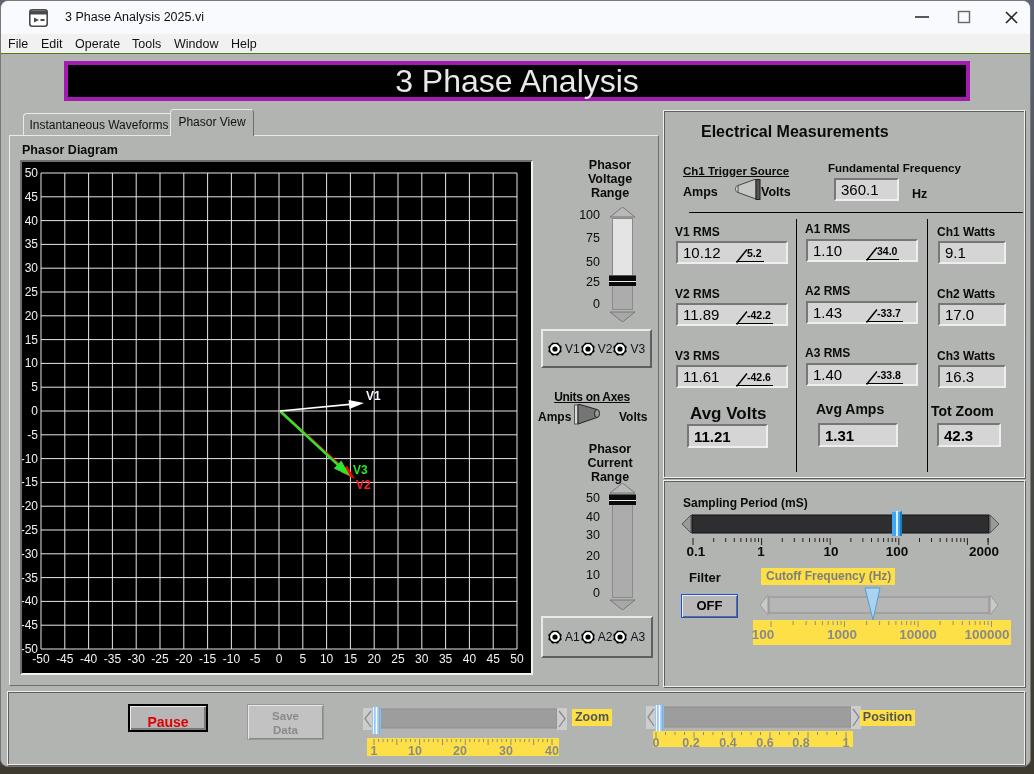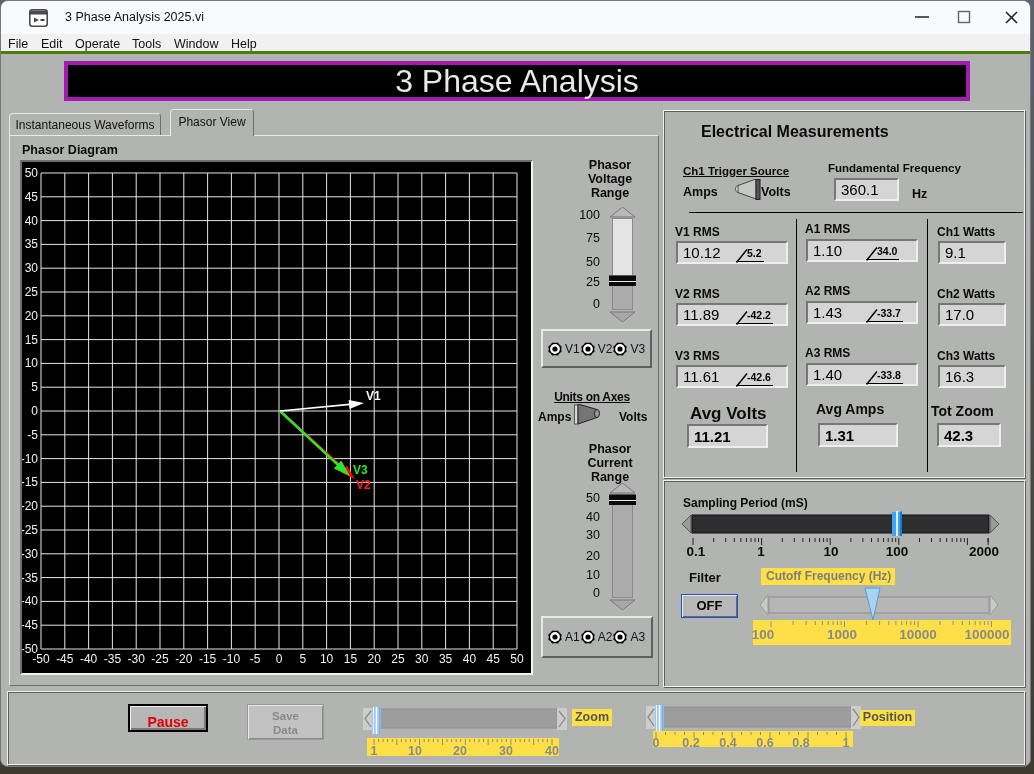--- a/index.html
+++ b/index.html
@@ -4,21 +4,21 @@
 * { margin:0; padding:0; box-sizing:border-box; }
 body { width:1034px; height:774px; overflow:hidden;
   font-family:"Liberation Sans", sans-serif;
   background:linear-gradient(180deg, #5a6273 0%, #4a4a45 60%, #3f3a30 100%); }
 .win { position:absolute; left:0; top:0; width:1031px; height:767px;
   background:#b2b4b1; border-radius:8px 8px 8px 8px; overflow:hidden;
   border:1px solid #787878; }
 .titlebar { position:absolute; left:0; top:0; width:100%; height:33px; background:#f8fafd; }
 .title-txt { position:absolute; left:64px; top:9px; font-size:12.5px; color:#111; }
 .menubar { position:absolute; left:0; top:33px; width:100%; height:20px; background:#f1f1f1;
-  border-bottom:3px solid #4d7c0f; }
+  border-bottom:1px solid #4d7c0f; }
 .menubar span { position:absolute; top:3px; font-size:12.5px; color:#111; }
 .content { position:absolute; left:0; top:54px; width:100%; height:713px; background:#b2b4b1; }
 .banner { position:absolute; left:63px; top:6px; width:906px; height:40px; background:#000;
   border:4px solid #a21caf; color:#e8e8e8; font-size:32px; text-align:center; line-height:33px; }
 .tab { position:absolute; background:#b2b4b1; border:1px solid;
   border-color:#e9e9e9 #6e6e6e #6e6e6e #e9e9e9; border-radius:4px 4px 0 0;
   font-size:12px; color:#111; text-align:center; }
 .page { position:absolute; left:8px; top:80px; width:650px; height:551px;
   border:1px solid; border-color:#e9e9e9 #6e6e6e #6e6e6e #e9e9e9; background:#b2b4b1; }
 .b { font-weight:bold; }
@@ -68,21 +68,21 @@
 <div class="menubar">
 <span style="left:7px">File</span>
 <span style="left:40px">Edit</span>
 <span style="left:74px">Operate</span>
 <span style="left:131px">Tools</span>
 <span style="left:173px">Window</span>
 <span style="left:230px">Help</span>
 </div>
 <div class="content">
 <div class="banner">3 Phase Analysis</div>
-<div class="tab" style="left:8px;top:58px;width:152px;height:23px;line-height:22px;">Instantaneous Waveforms</div>
+<div class="tab" style="left:22px;top:58px;width:152px;height:23px;line-height:22px;">Instantaneous Waveforms</div>
 <div class="tab" style="left:169px;top:54px;width:84px;height:27px;line-height:24px;border-bottom:none;z-index:3">Phasor View</div>
 <div class="page">
 <div class="lbl" style="left:12px;top:7px;font-size:12.5px">Phasor Diagram</div>
 <div class="chartwrap">
 <svg width="509" height="511" style="position:absolute;left:0;top:0">
             <line x1="19.0" y1="11" x2="19.0" y2="487" stroke="#e6e6e6" stroke-width="1"></line>
             <line x1="42.8" y1="11" x2="42.8" y2="487" stroke="#e6e6e6" stroke-width="1"></line>
             <line x1="66.6" y1="11" x2="66.6" y2="487" stroke="#e6e6e6" stroke-width="1"></line>
             <line x1="90.4" y1="11" x2="90.4" y2="487" stroke="#e6e6e6" stroke-width="1"></line>
             <line x1="114.2" y1="11" x2="114.2" y2="487" stroke="#e6e6e6" stroke-width="1"></line>

